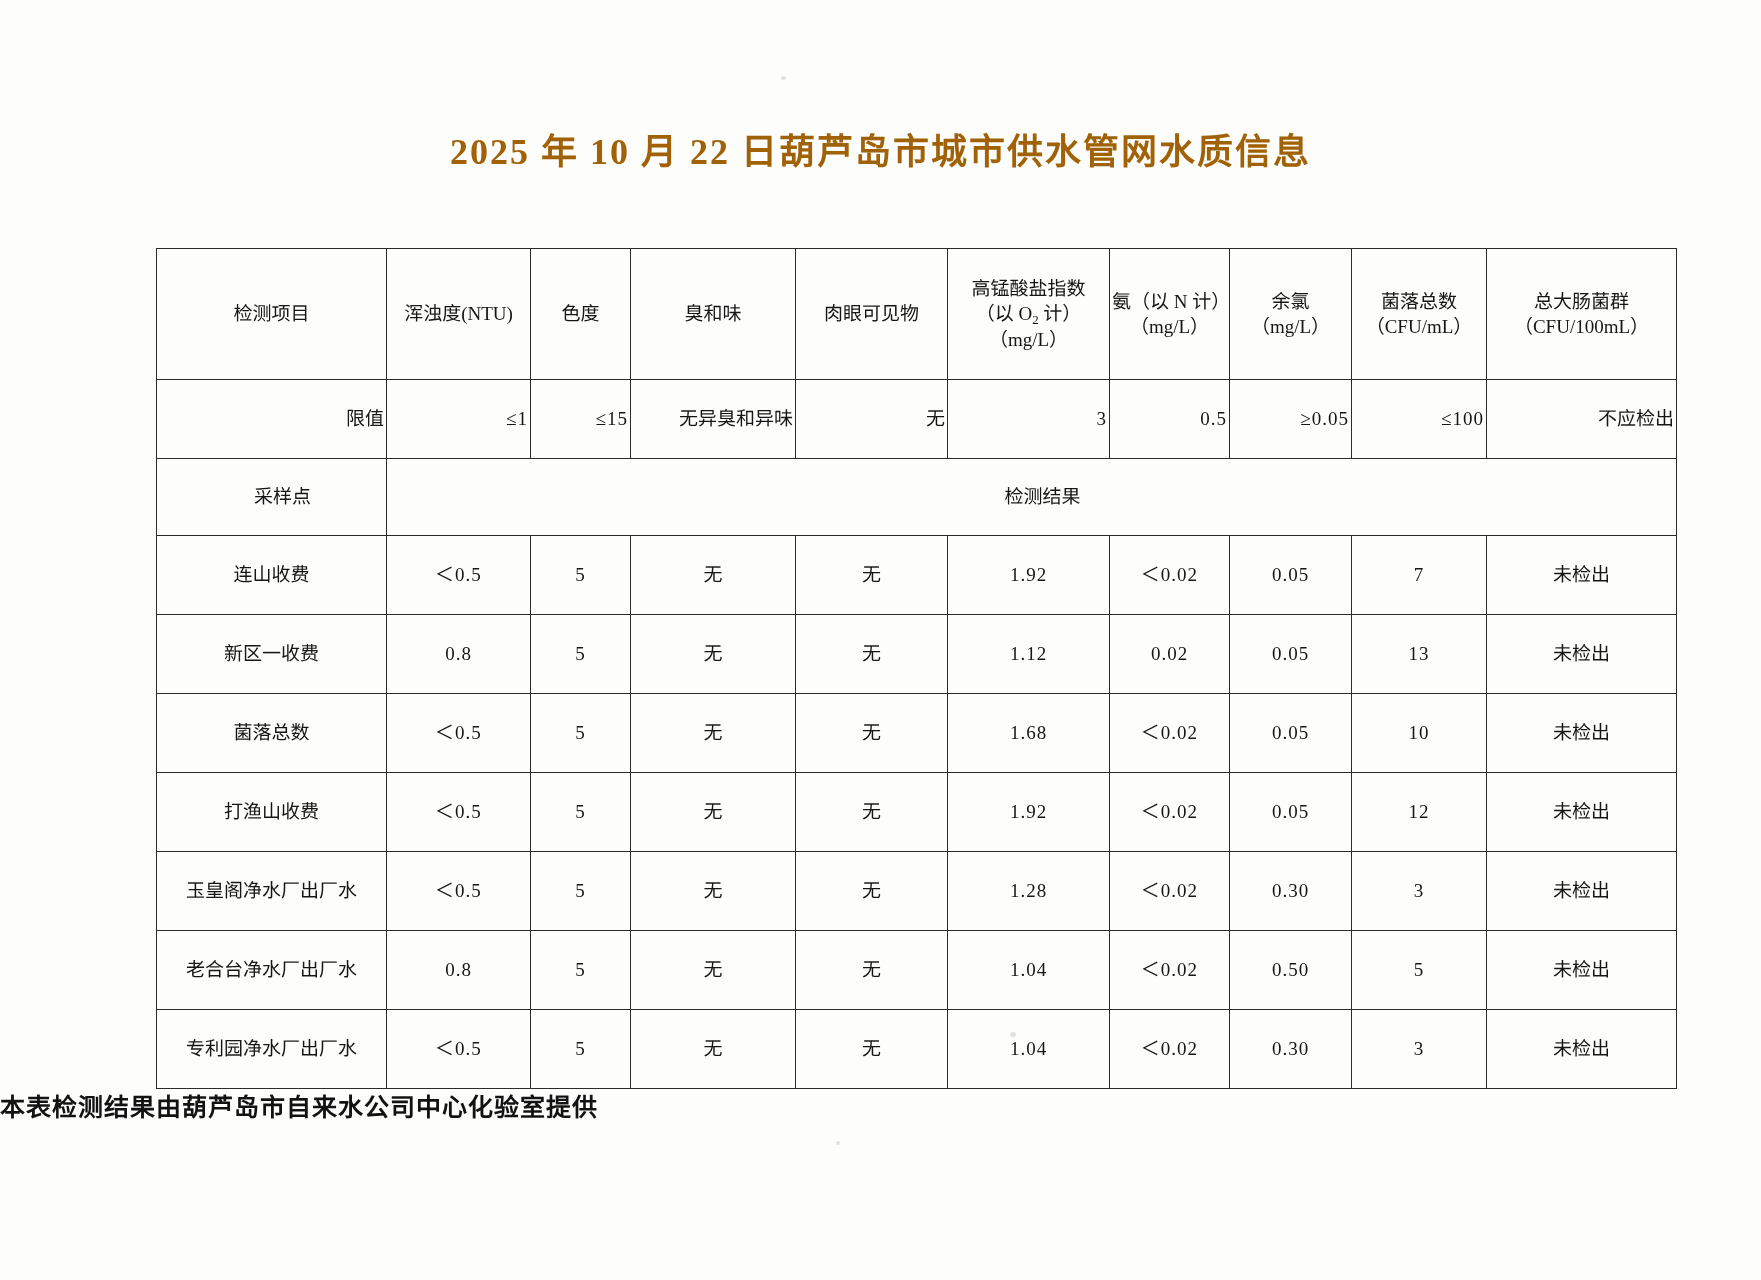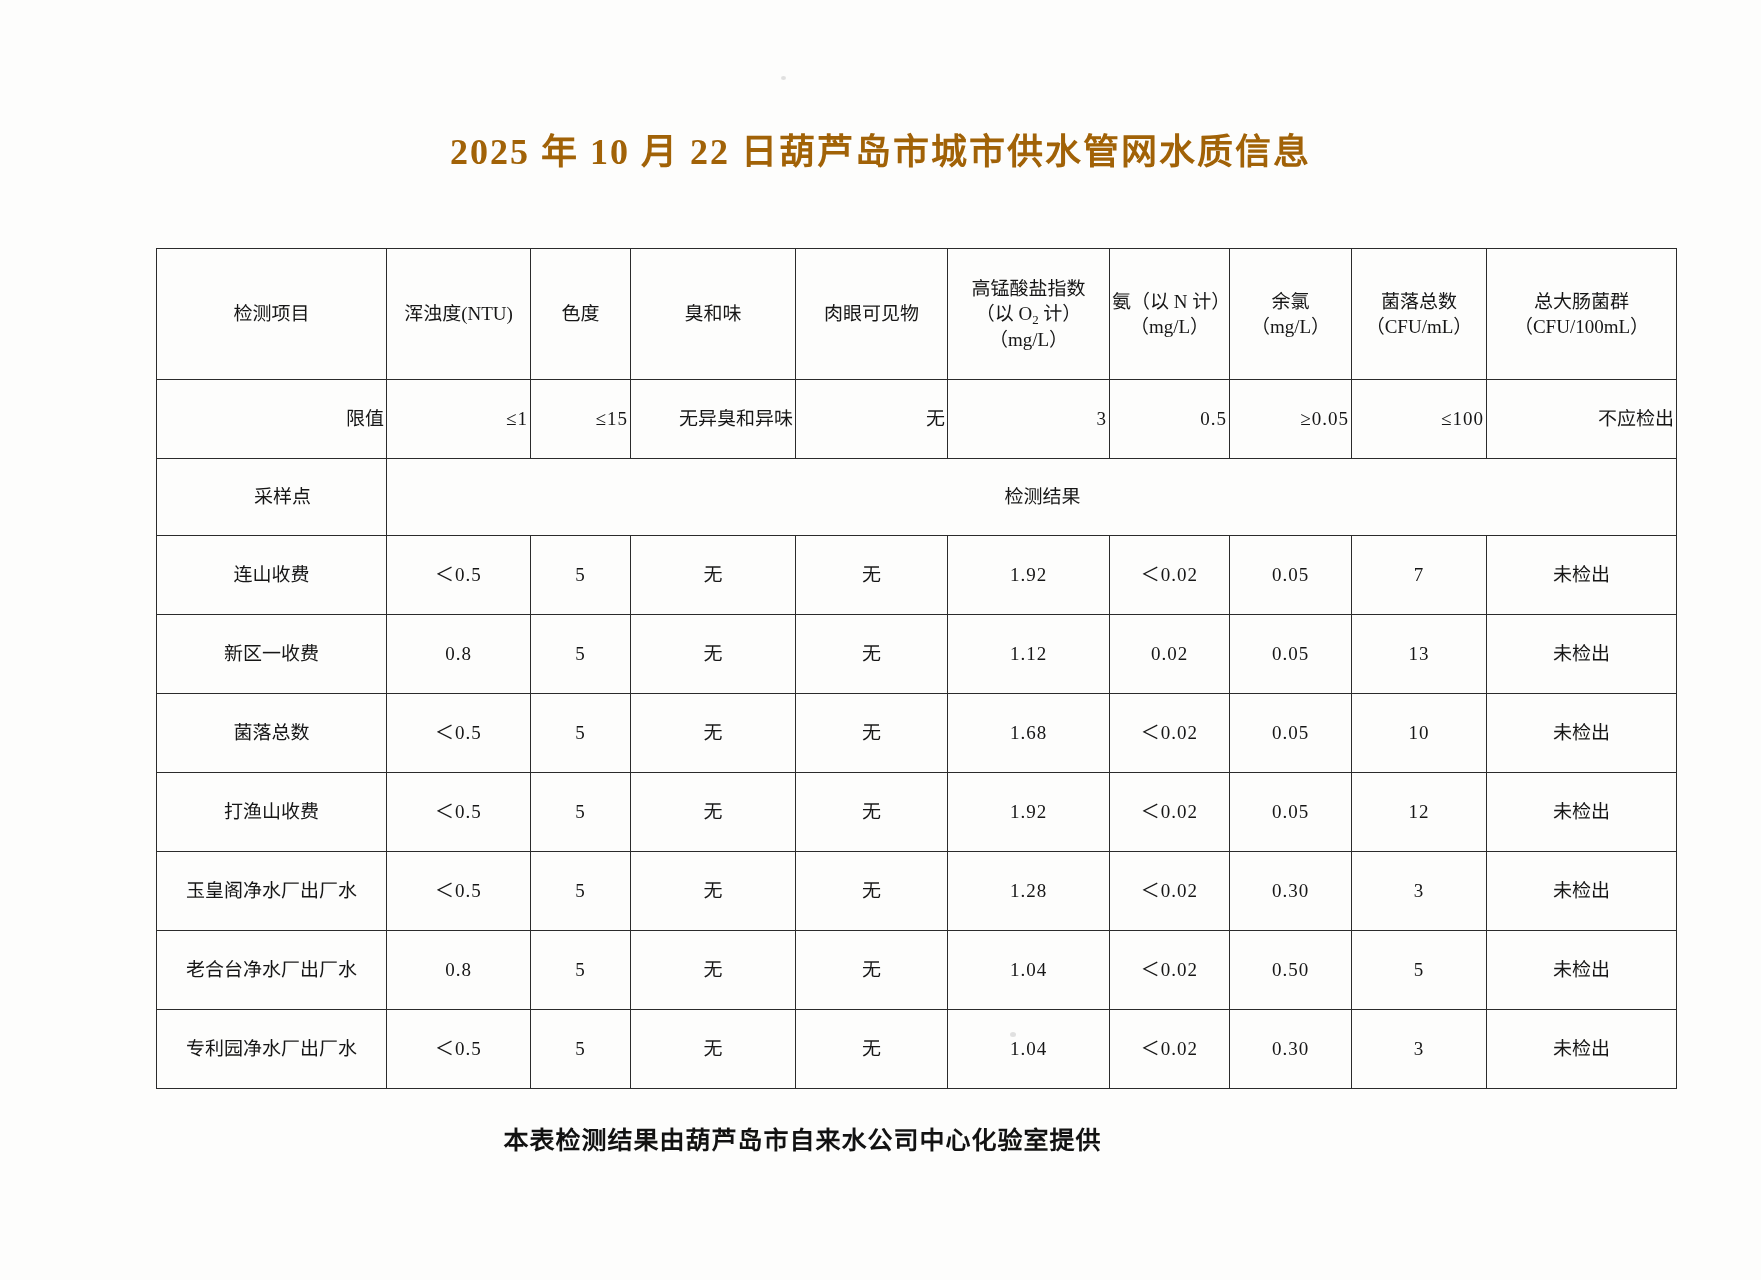--- a/index.html
+++ b/index.html
@@ -91,24 +91,24 @@
   .stack { display: block; }
   .stack .ln { display: block; white-space: nowrap; }
 
   sub {
     font-size: 0.68em;
     vertical-align: -0.28em;
   }
 
   .footnote {
     position: absolute;
-    top: 1120px;
+    top: 1087px;
     left: 0;
     width: 1605px;
-    text-align: center;
+    text-align: left;
     font-size: 25px;
     font-weight: bold;
     letter-spacing: 1px;
     color: #121212;
   }
 
   .num { font-family: "Liberation Serif", "DejaVu Serif", serif; letter-spacing: 1px; }
 </style>
 </head>
 <body>

